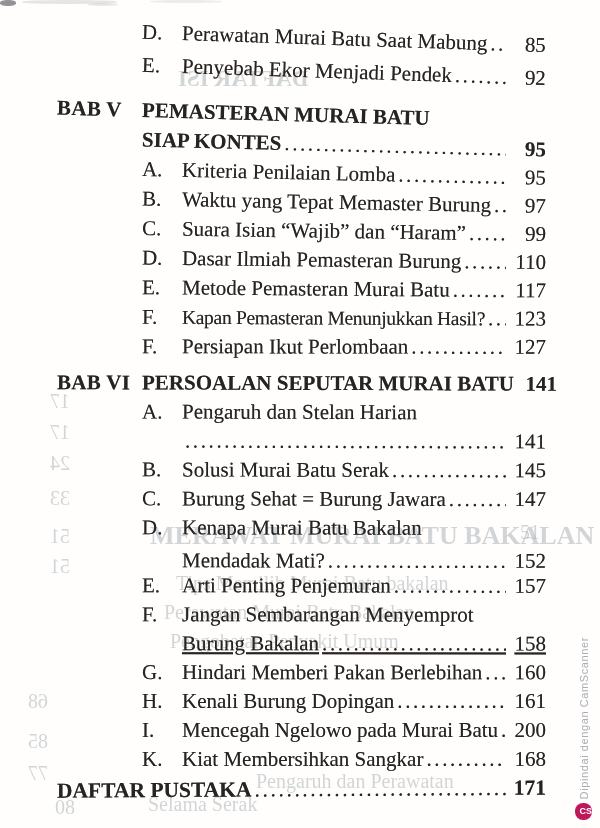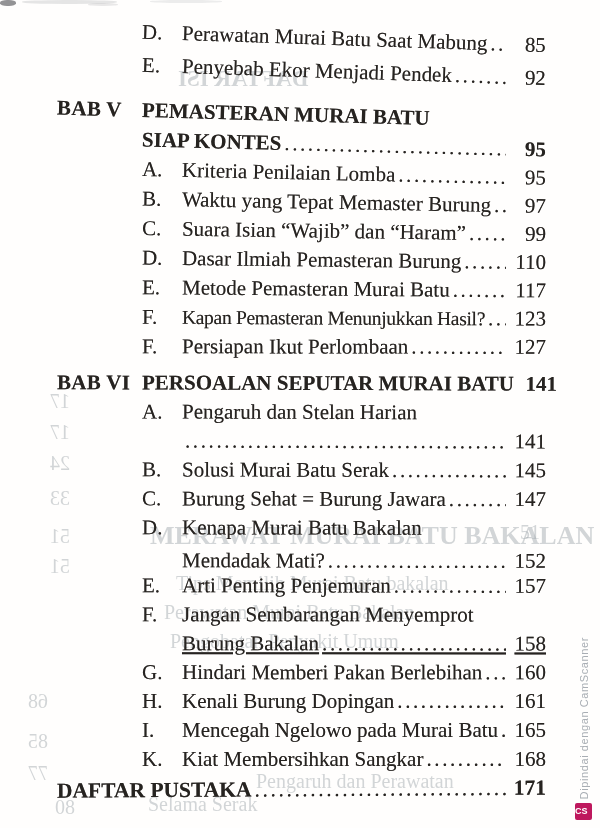--- a/index.html
+++ b/index.html
@@ -34,23 +34,23 @@
   .sm1{left:0;top:0;width:16px;height:6px;background:rgba(40,40,46,.5);}
   .sm2{left:22px;top:0;width:95px;height:4px;background:rgba(70,76,86,.14);}
   .sm3{left:150px;top:0;width:72px;height:3px;background:rgba(70,76,86,.10);}
   .sm4{left:88px;top:3px;width:30px;height:3px;background:rgba(70,76,86,.12);}
   
   .watermark{position:absolute;right:8px;bottom:8px;z-index:3;display:flex;
     flex-direction:column;align-items:center;gap:4px;}
   .wm-text{writing-mode:vertical-rl;transform:rotate(180deg);
     font-family:"Liberation Sans","DejaVu Sans",sans-serif;font-size:11px;
     color:#a9aeb4;letter-spacing:.6px;}
-  .wm-logo{width:17px;height:17px;background:#be185d;color:#fff;border-radius:2px;
+  .wm-logo{width:17px;height:17px;background:#be185d;color:#fff;border-radius:8px;
     font-family:"Liberation Sans","DejaVu Sans",sans-serif;font-weight:bold;
-    font-size:9px;line-height:17px;text-align:left;}
+    font-size:9px;line-height:17px;text-align:right;}
 </style>
 </head>
 <body>
 
 <div class="page">
   <div class="sm sm1"></div>
   <div class="sm sm2"></div>
   <div class="sm sm3"></div>
   <div class="sm sm4"></div>
 
@@ -228,21 +228,21 @@
           <span class="col-letter">H.</span>
           <span class="col-title">Kenali Burung Dopingan</span>
           <span class="dots">..........................................................................................</span>
           <span class="col-page">161</span>
         </div>
         <div class="row">
           <span class="col-bab"></span>
           <span class="col-letter">I.</span>
           <span class="col-title">Mencegah Ngelowo pada Murai Batu</span>
           <span class="dots">..........................................................................................</span>
-          <span class="col-page">165</span>
+          <span class="col-page">200</span>
         </div>
         <div class="row">
           <span class="col-bab"></span>
           <span class="col-letter">K.</span>
           <span class="col-title">Kiat Membersihkan Sangkar</span>
           <span class="dots">..........................................................................................</span>
           <span class="col-page">168</span>
         </div>
       </div>
       <div class="row footer-row" style="transform: rotate(-0.35deg);">

